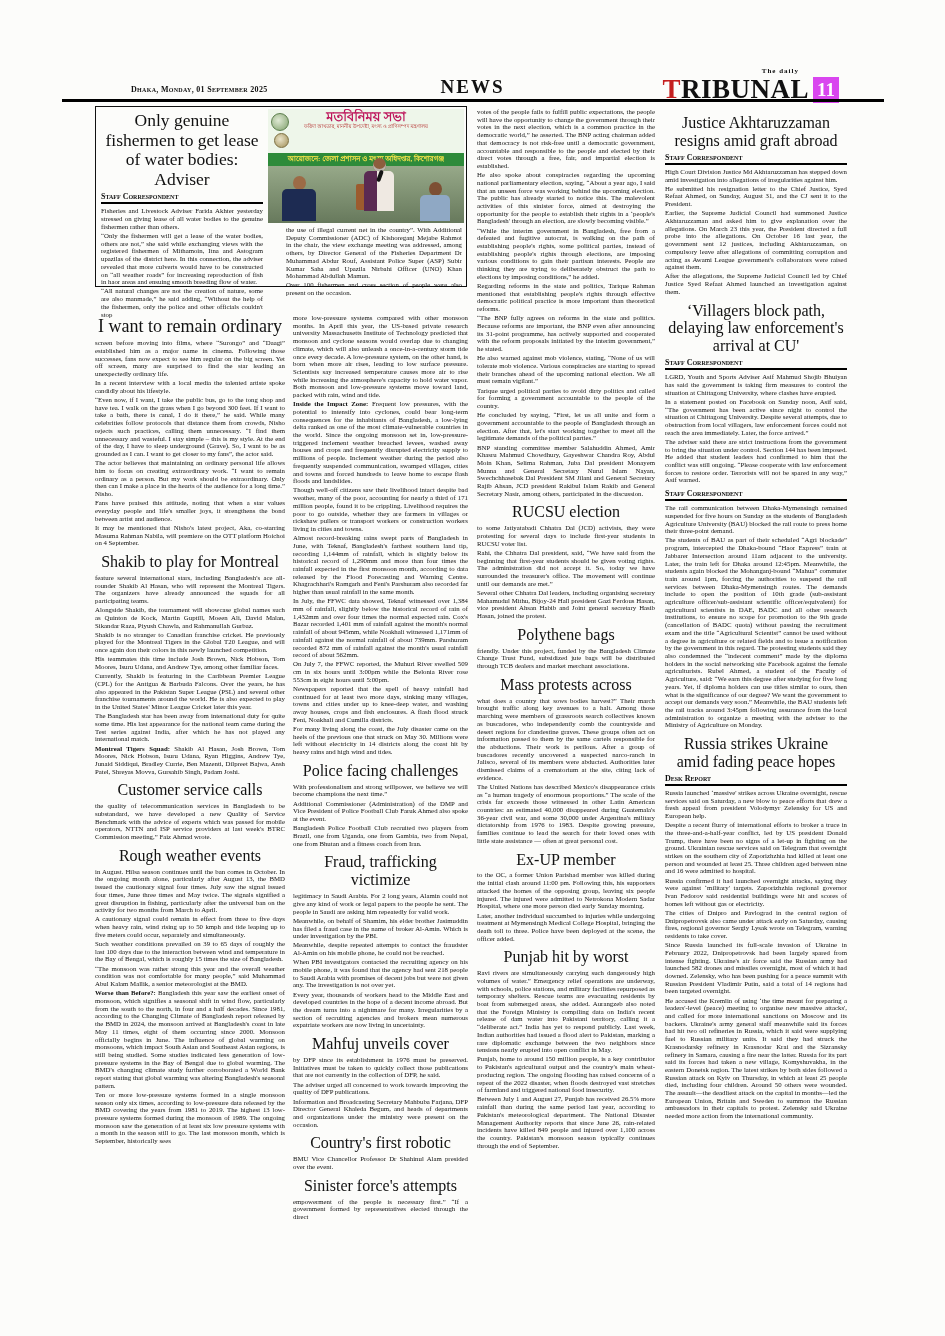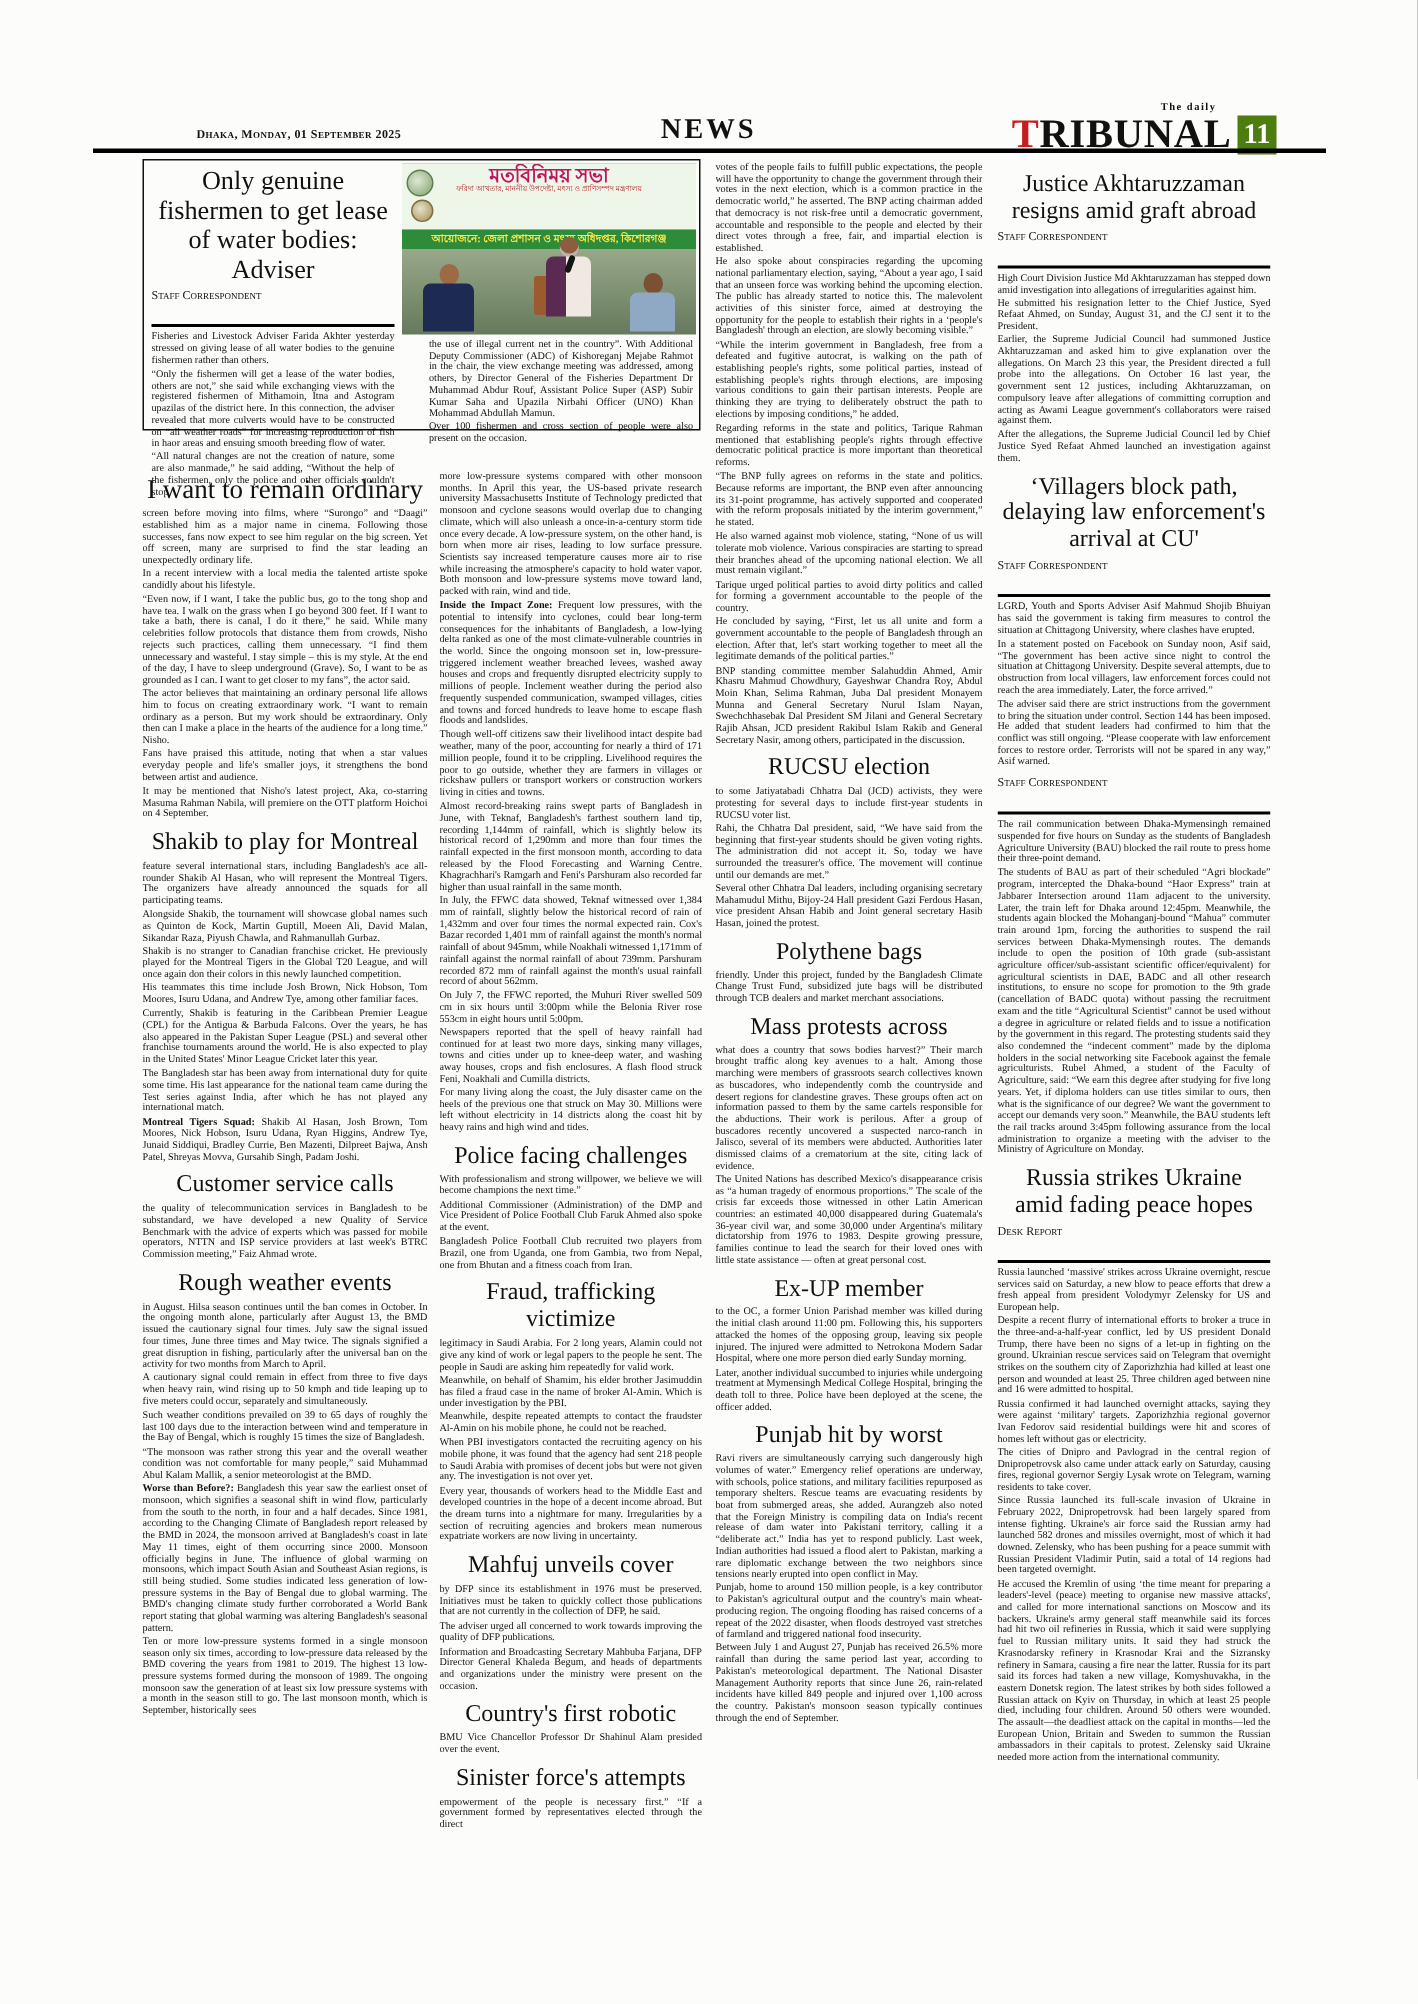--- a/index.html
+++ b/index.html
@@ -3,35 +3,35 @@
 <meta charset="utf-8">
 <style>
   html,body{margin:0;padding:0;background:#9a9a98;}
   .page{position:relative;width:945px;height:1336px;margin:0 auto;background:#fcfcfa;
         font-family:"Liberation Serif","DejaVu Serif",serif;color:#111;overflow:hidden;}
   
   .dateline{position:absolute;left:97px;top:85px;font-size:8px;font-weight:bold;
             font-variant:small-caps;letter-spacing:.3px;margin-left:34px;}
   .section-title{position:absolute;left:0;right:0;top:76px;text-align:center;
                  font-size:19px;font-weight:bold;letter-spacing:2px;}
-  .masthead{position:absolute;right:94px;top:68px;text-align:right;line-height:1;margin-left:20px;}
+  .masthead{position:absolute;right:106px;top:68px;text-align:right;line-height:1;margin-left:20px;}
   .masthead .small{font-size:7px;font-weight:bold;letter-spacing:1px;margin-right:40px;}
   .masthead .logo{display:flex;align-items:center;justify-content:flex-end;margin-top:1px;}
   .masthead .word{font-size:27px;font-weight:900;letter-spacing:.5px;}
   .masthead .initial{color:#c41f1f;}
-  .pagenum{display:inline-block;margin-left:4px;width:26px;height:26px;background:#4d7c0f;
+  .pagenum{display:inline-block;margin-left:4px;width:26px;height:26px;background:#d946ef;
            color:#fff;font-size:19px;font-weight:900;text-align:center;line-height:26px;}
   .toprule{position:absolute;left:62px;width:822px;top:99px;height:3px;background:#000;}
   
   .body{font-size:6.8px;line-height:7.7px;text-align:justify;}
   .body p{margin:0 0 1.5px 0;}
   .hl{font-weight:normal;font-size:16px;line-height:1.12;text-align:center;margin:6px 2px 3px;}
   .hl.big{font-size:18px;}
-  .by{font-variant:small-caps;font-weight:normal;font-size:8px;border-bottom:2px solid #000;
-      padding-bottom:15px;margin:2px 0 3px;}
+  .by{font-variant:small-caps;font-weight:bold;font-size:8px;border-bottom:2px solid #000;
+      padding-bottom:1px;margin:2px 0 3px;}
   .art{margin-bottom:5px;}
   .col{position:absolute;overflow:hidden;}
   
   .topbox{position:absolute;left:95px;top:106px;width:372px;height:181px;
           border:1.5px solid #111;box-sizing:border-box;display:flex;padding:2px;}
   .topbox .left{width:168px;padding:0 3px;}
   .topbox .left .hl{font-size:17.5px;margin-top:2px;}
   .topbox .right{width:196px;margin-left:2px;}
   .cont{margin:3px 0 0 18px;width:176px;}
   

